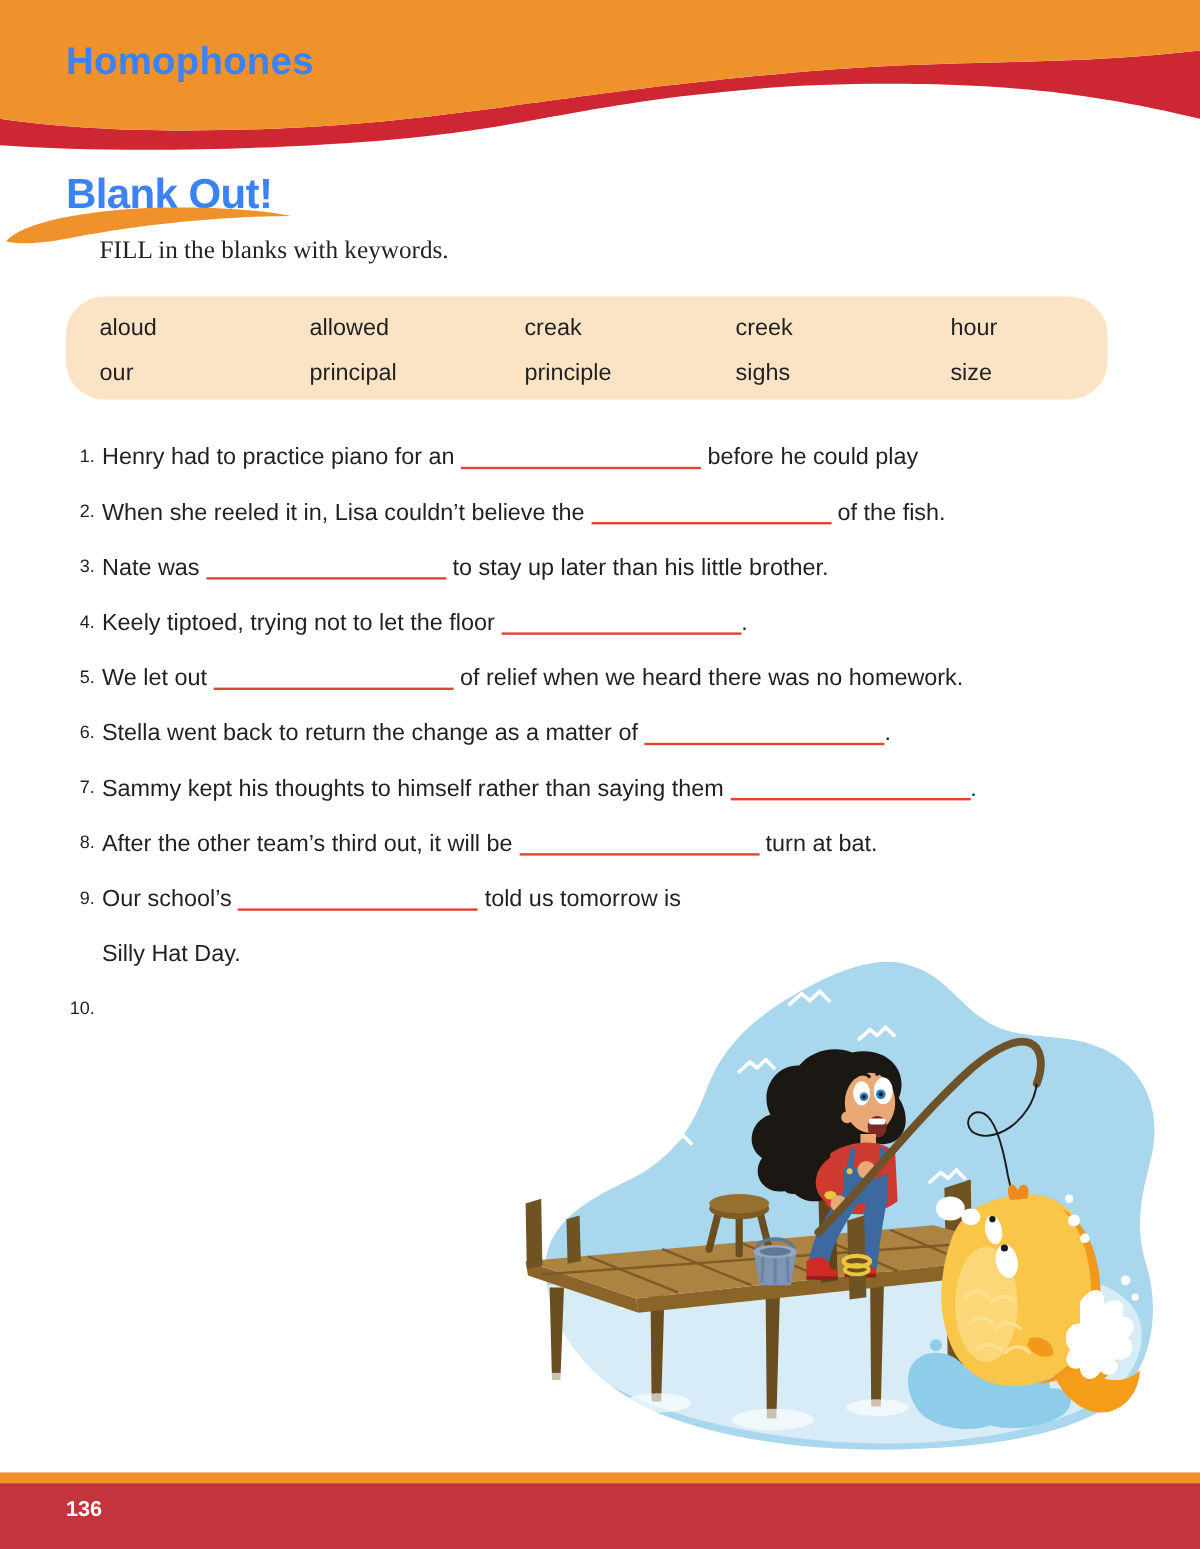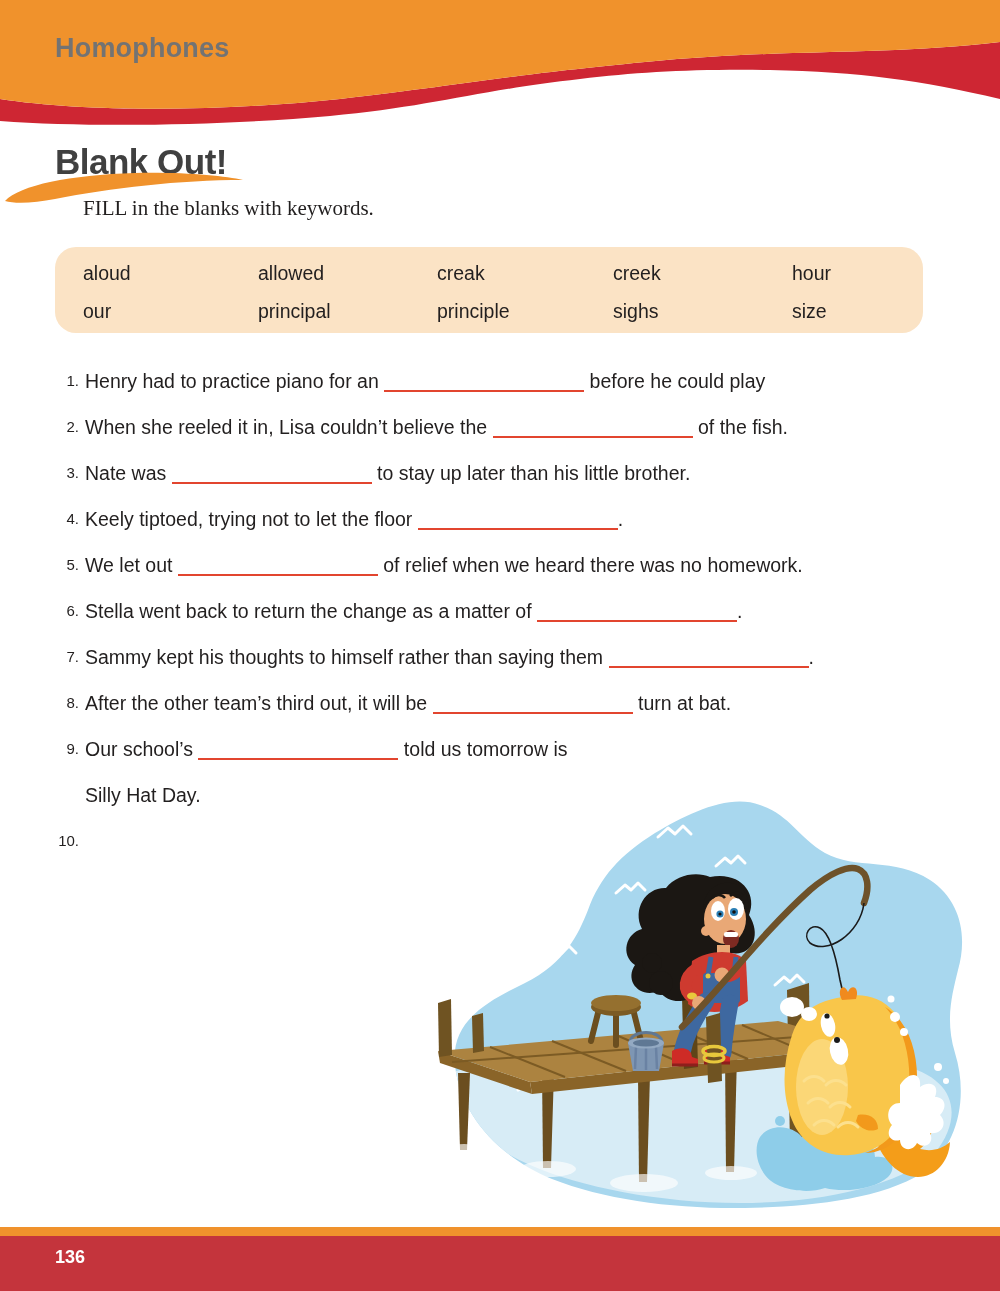--- a/index.html
+++ b/index.html
@@ -1,33 +1,33 @@
 <!DOCTYPE html>
 <html><head>
 <meta charset="utf-8">
 <style>
   html,body{margin:0;padding:0;}
   body{width:1000px;height:1291px;position:relative;background:#ffffff;
        font-family:"Liberation Sans",sans-serif;overflow:hidden;}
 
   
   .header-svg{position:absolute;left:0;top:0;}
-  .header-title{position:absolute;left:55px;top:33px;color:#737373;
-                font-size:27px;font-weight:bold;letter-spacing:.2px;}
-
-  
-  .heading{position:absolute;left:55px;top:142px;color:#404040;
+  .header-title{position:absolute;left:55px;top:33px;color:#3b82f6;
+                font-size:32px;font-weight:bold;letter-spacing:.2px;}
+
+  
+  .heading{position:absolute;left:55px;top:142px;color:#3b82f6;
            font-size:35px;font-weight:bold;letter-spacing:-.5px;}
   .swoosh{position:absolute;left:0;top:168px;}
   .instruction{position:absolute;left:55px;top:196px;color:#221f1f;
                font-family:"Liberation Serif",serif;font-size:21px;margin-left:28px;}
 
   
   .word-bank{position:absolute;left:55px;top:247px;width:868px;height:86px;
-             background:#fbe3c5;border-radius:21px;box-sizing:border-box;
+             background:#fbe3c5;border-radius:32px;box-sizing:border-box;
              display:grid;grid-template-columns:175px 179px 176px 179px 1fr;
              grid-auto-rows:35px;align-content:center;row-gap:3px;
              padding:4px 0 0 28px;font-size:19.5px;color:#221f1f;}
   .bank-word{align-self:center;}
 
   
   .sentences{position:absolute;left:55px;top:358px;width:900px;
              font-size:19.5px;color:#221f1f;}
   .sentence{display:flex;}
   .num{flex:none;width:30px;box-sizing:border-box;padding-right:6px;

